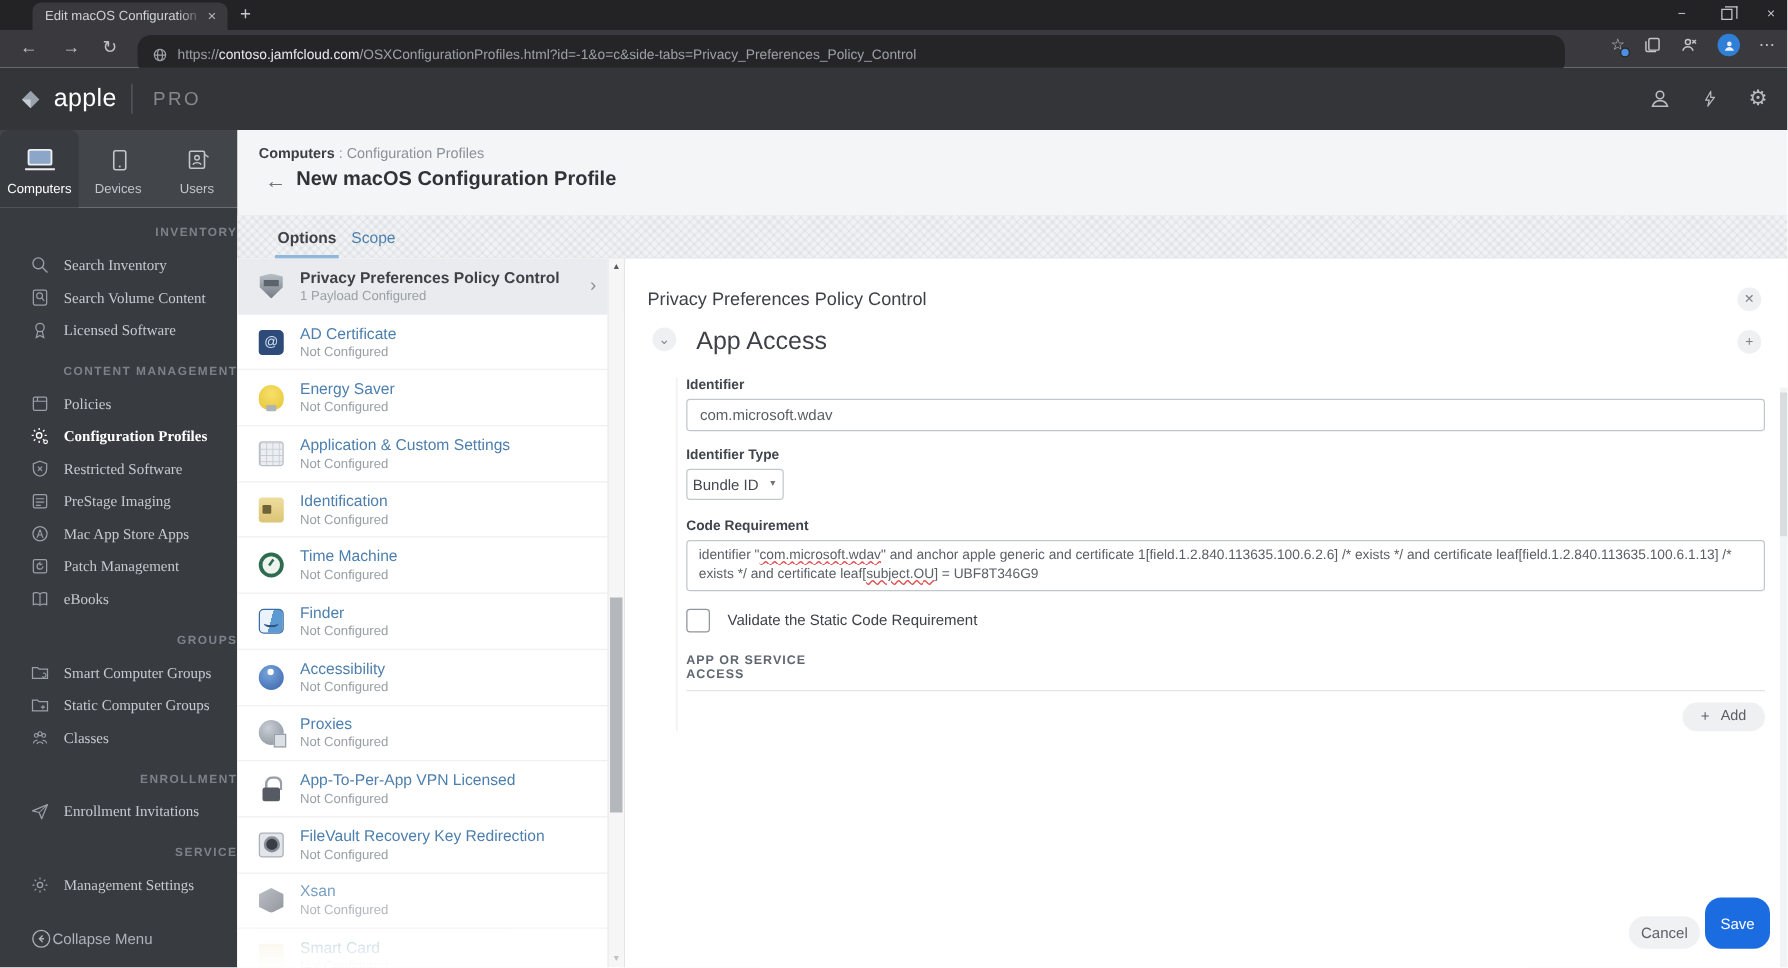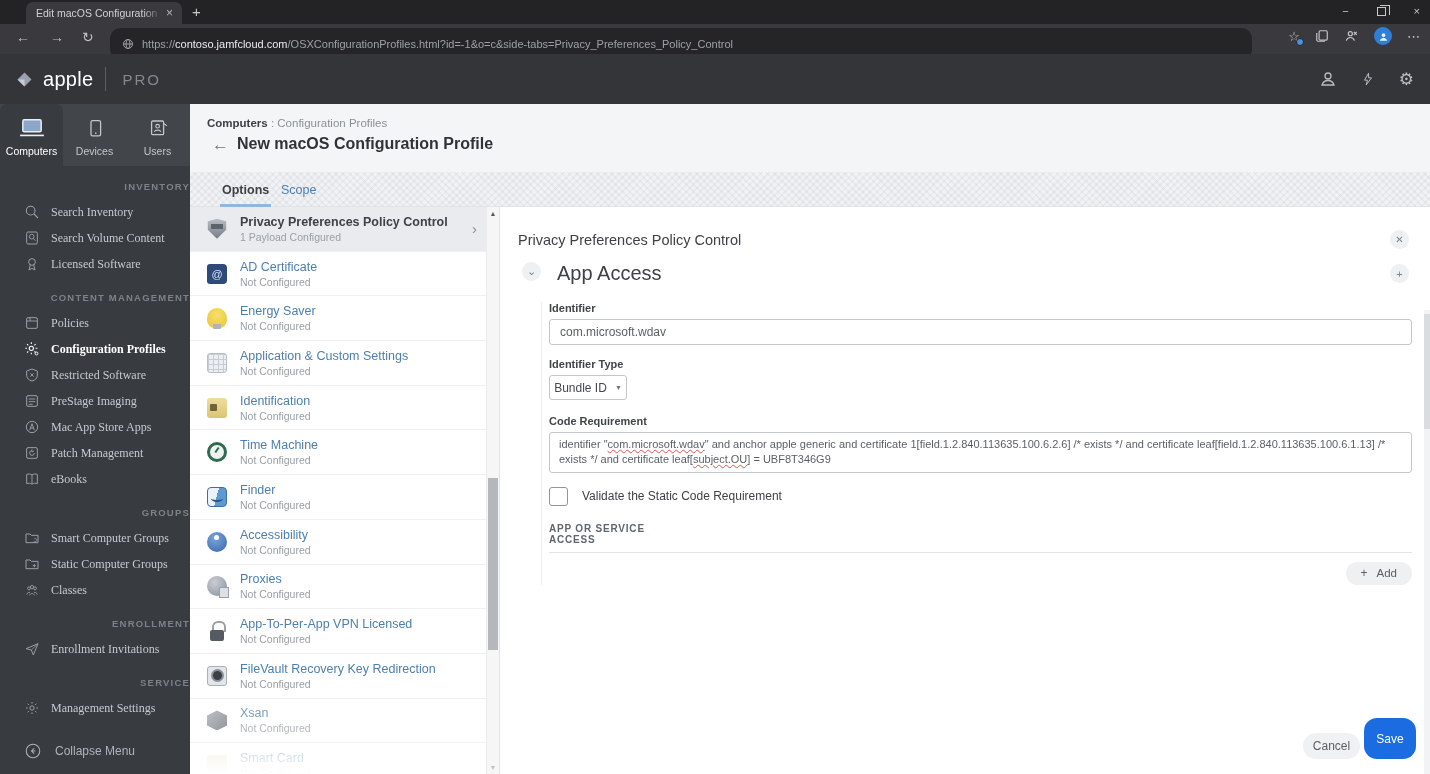--- a/index.html
+++ b/index.html
@@ -38,21 +38,21 @@
 
 .topnav { position:absolute; top:104px; left:0; width:190px; height:62px; background:#42454a; display:flex; }
 .ntab { width:63px; display:flex; flex-direction:column; align-items:center; justify-content:center; gap:5px; color:#c3c7cd; font-size:10.5px; padding-top:4px; }
 .ntab.active { background:#383b40; border-radius:7px 7px 0 0; color:#fff; }
 
 
 .sidebar { position:absolute; top:166px; left:0; width:190px; bottom:0; background:#383b40; overflow:hidden;text-align:right; }
 .sec-title { color:#7d828a; font-size:9.5px; font-weight:bold; letter-spacing:1.2px; padding:15px 0 7px 24px; }
 .side-item { display:flex; align-items:center; gap:11px; padding:5px 0 5px 24px; color:#c6cad0; font-size:12px; cursor:default;font-family:Liberation Serif, serif; }
 .side-item.active { color:#fff; font-weight:bold; }
-.collapse { position:absolute; bottom:14px; left:24px; display:flex; align-items:center; gap:13px; color:#aeb3ba; font-size:12px; }
+.collapse { position:absolute; bottom:14px; left:24px; display:flex; align-items:center; gap:0; color:#aeb3ba; font-size:12px; }
 
 
 .main { position:absolute; top:104px; left:190px; right:0; bottom:0; background:#f4f5f6; }
 .breadcrumb { position:absolute; top:13px; left:17px; font-size:11.5px; color:#8a9099; }
 .bc-1 { color:#3b3e43; font-weight:bold; }
 .back-arrow { position:absolute; top:31px; left:22px; color:#6f747b; font-size:17px; }
 .page-title { position:absolute; top:31px; left:47px; font-size:16px; font-weight:bold; color:#2f3237; }
 .tabstrip2 { position:absolute; top:68px; left:0; right:0; height:35px;
   background-color:#f1f2f4;
   background-image:repeating-linear-gradient(45deg,rgba(120,130,140,.07) 0 2px,transparent 2px 5px),repeating-linear-gradient(-45deg,rgba(120,130,140,.07) 0 2px,transparent 2px 5px);

